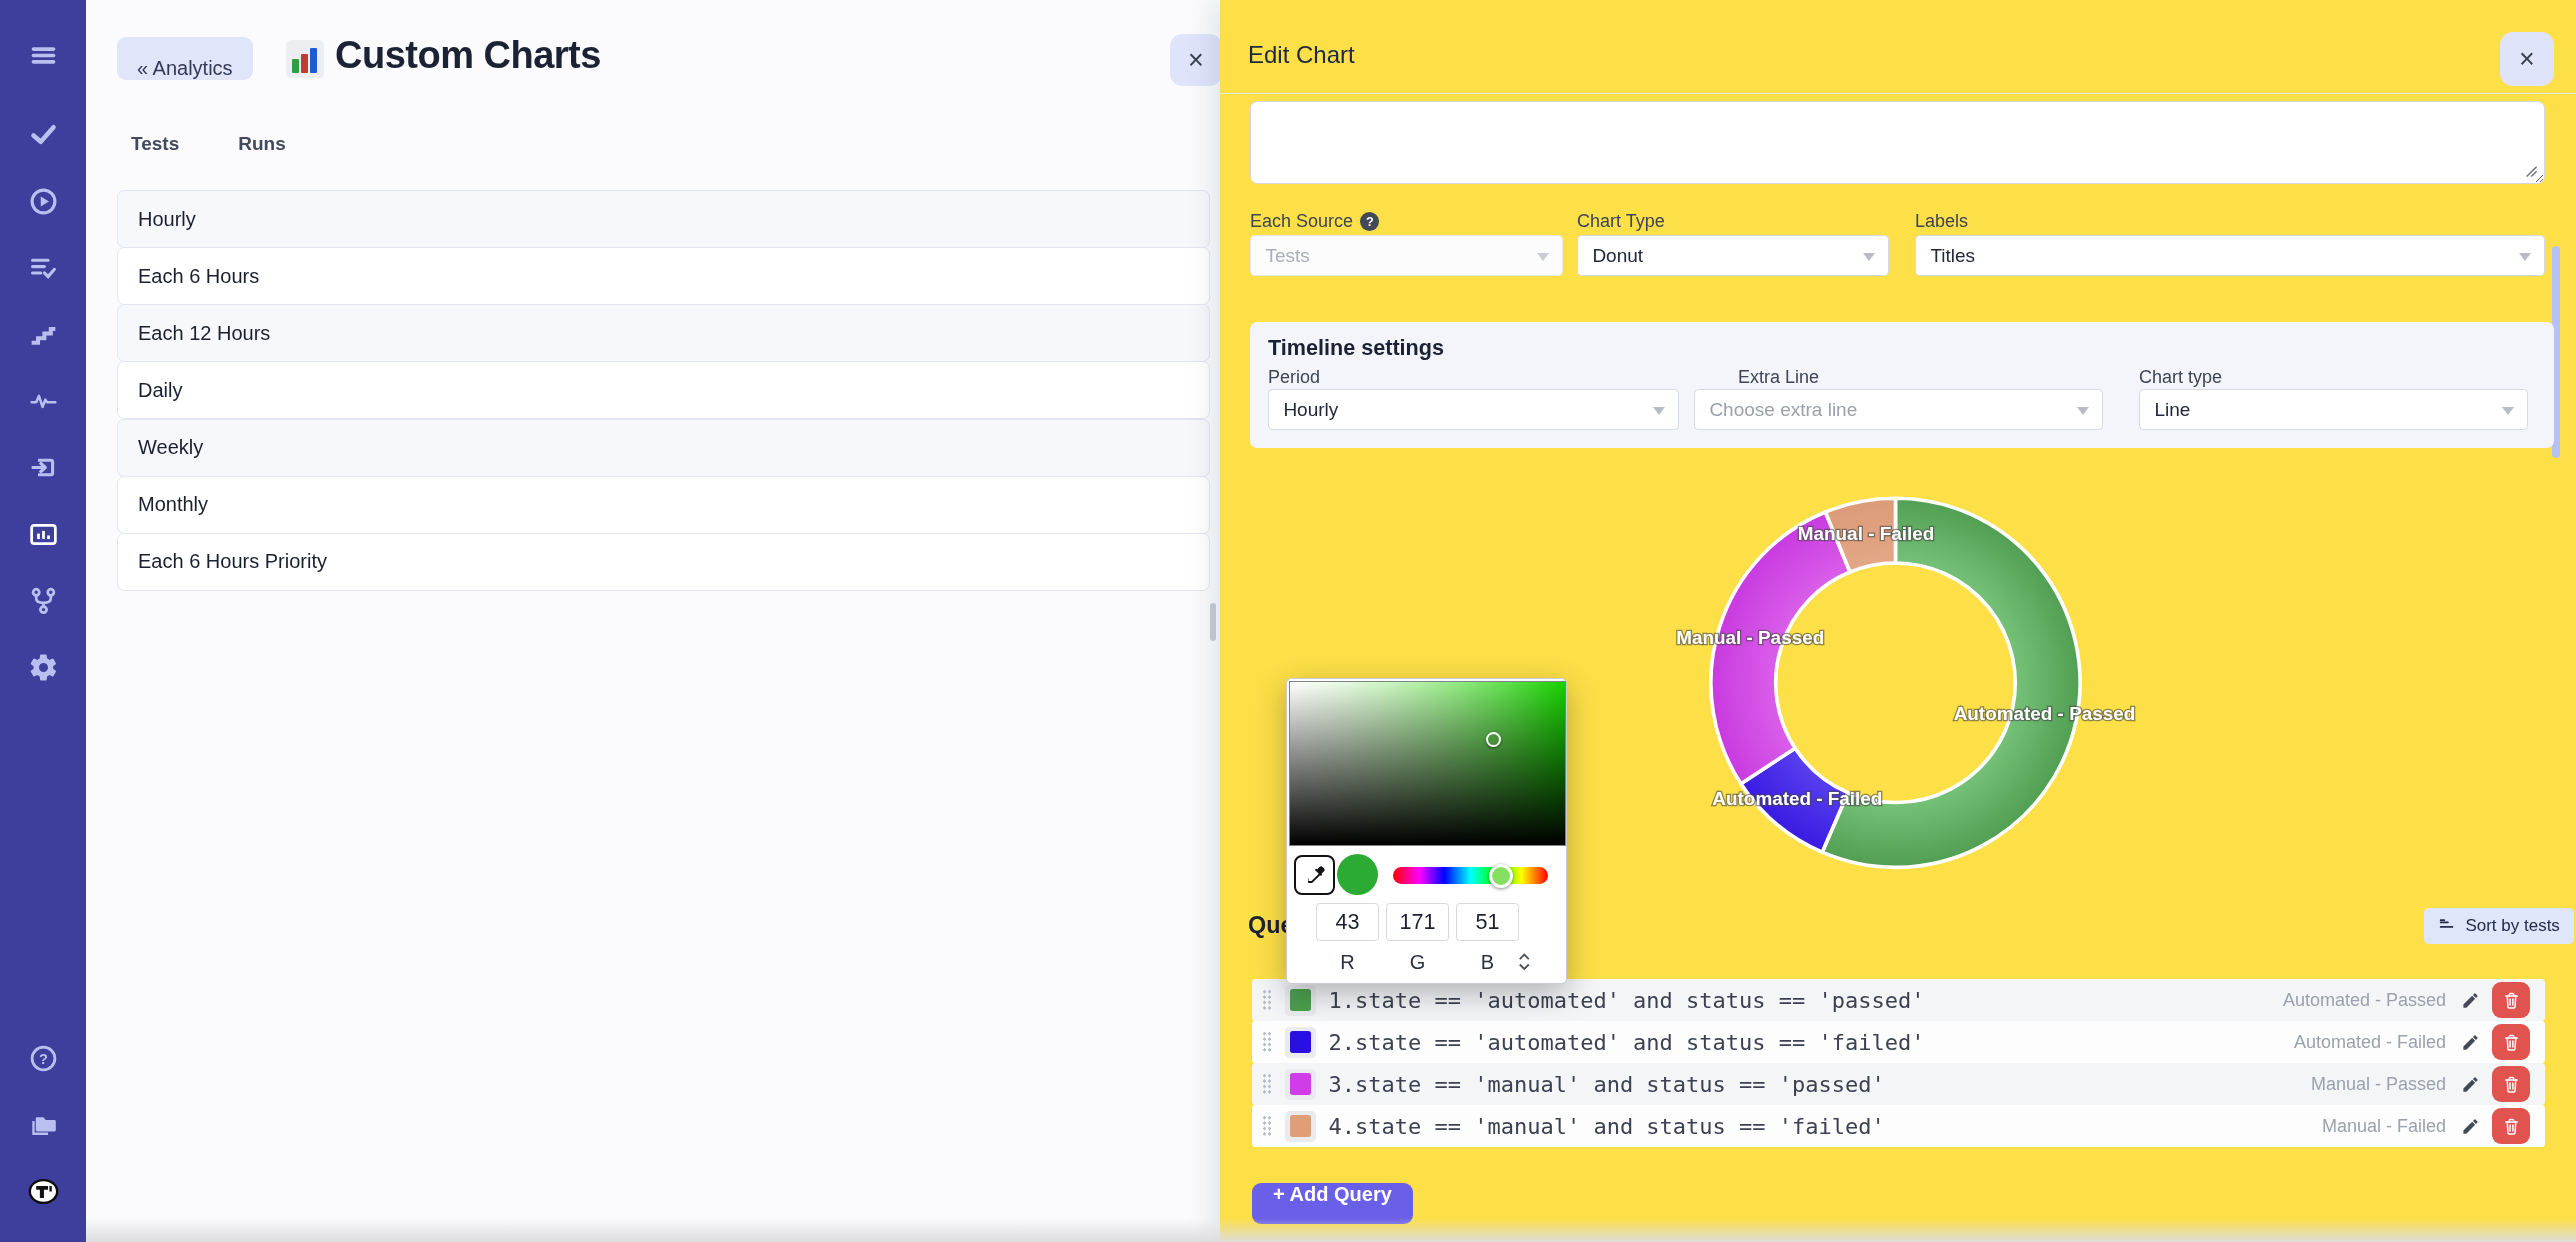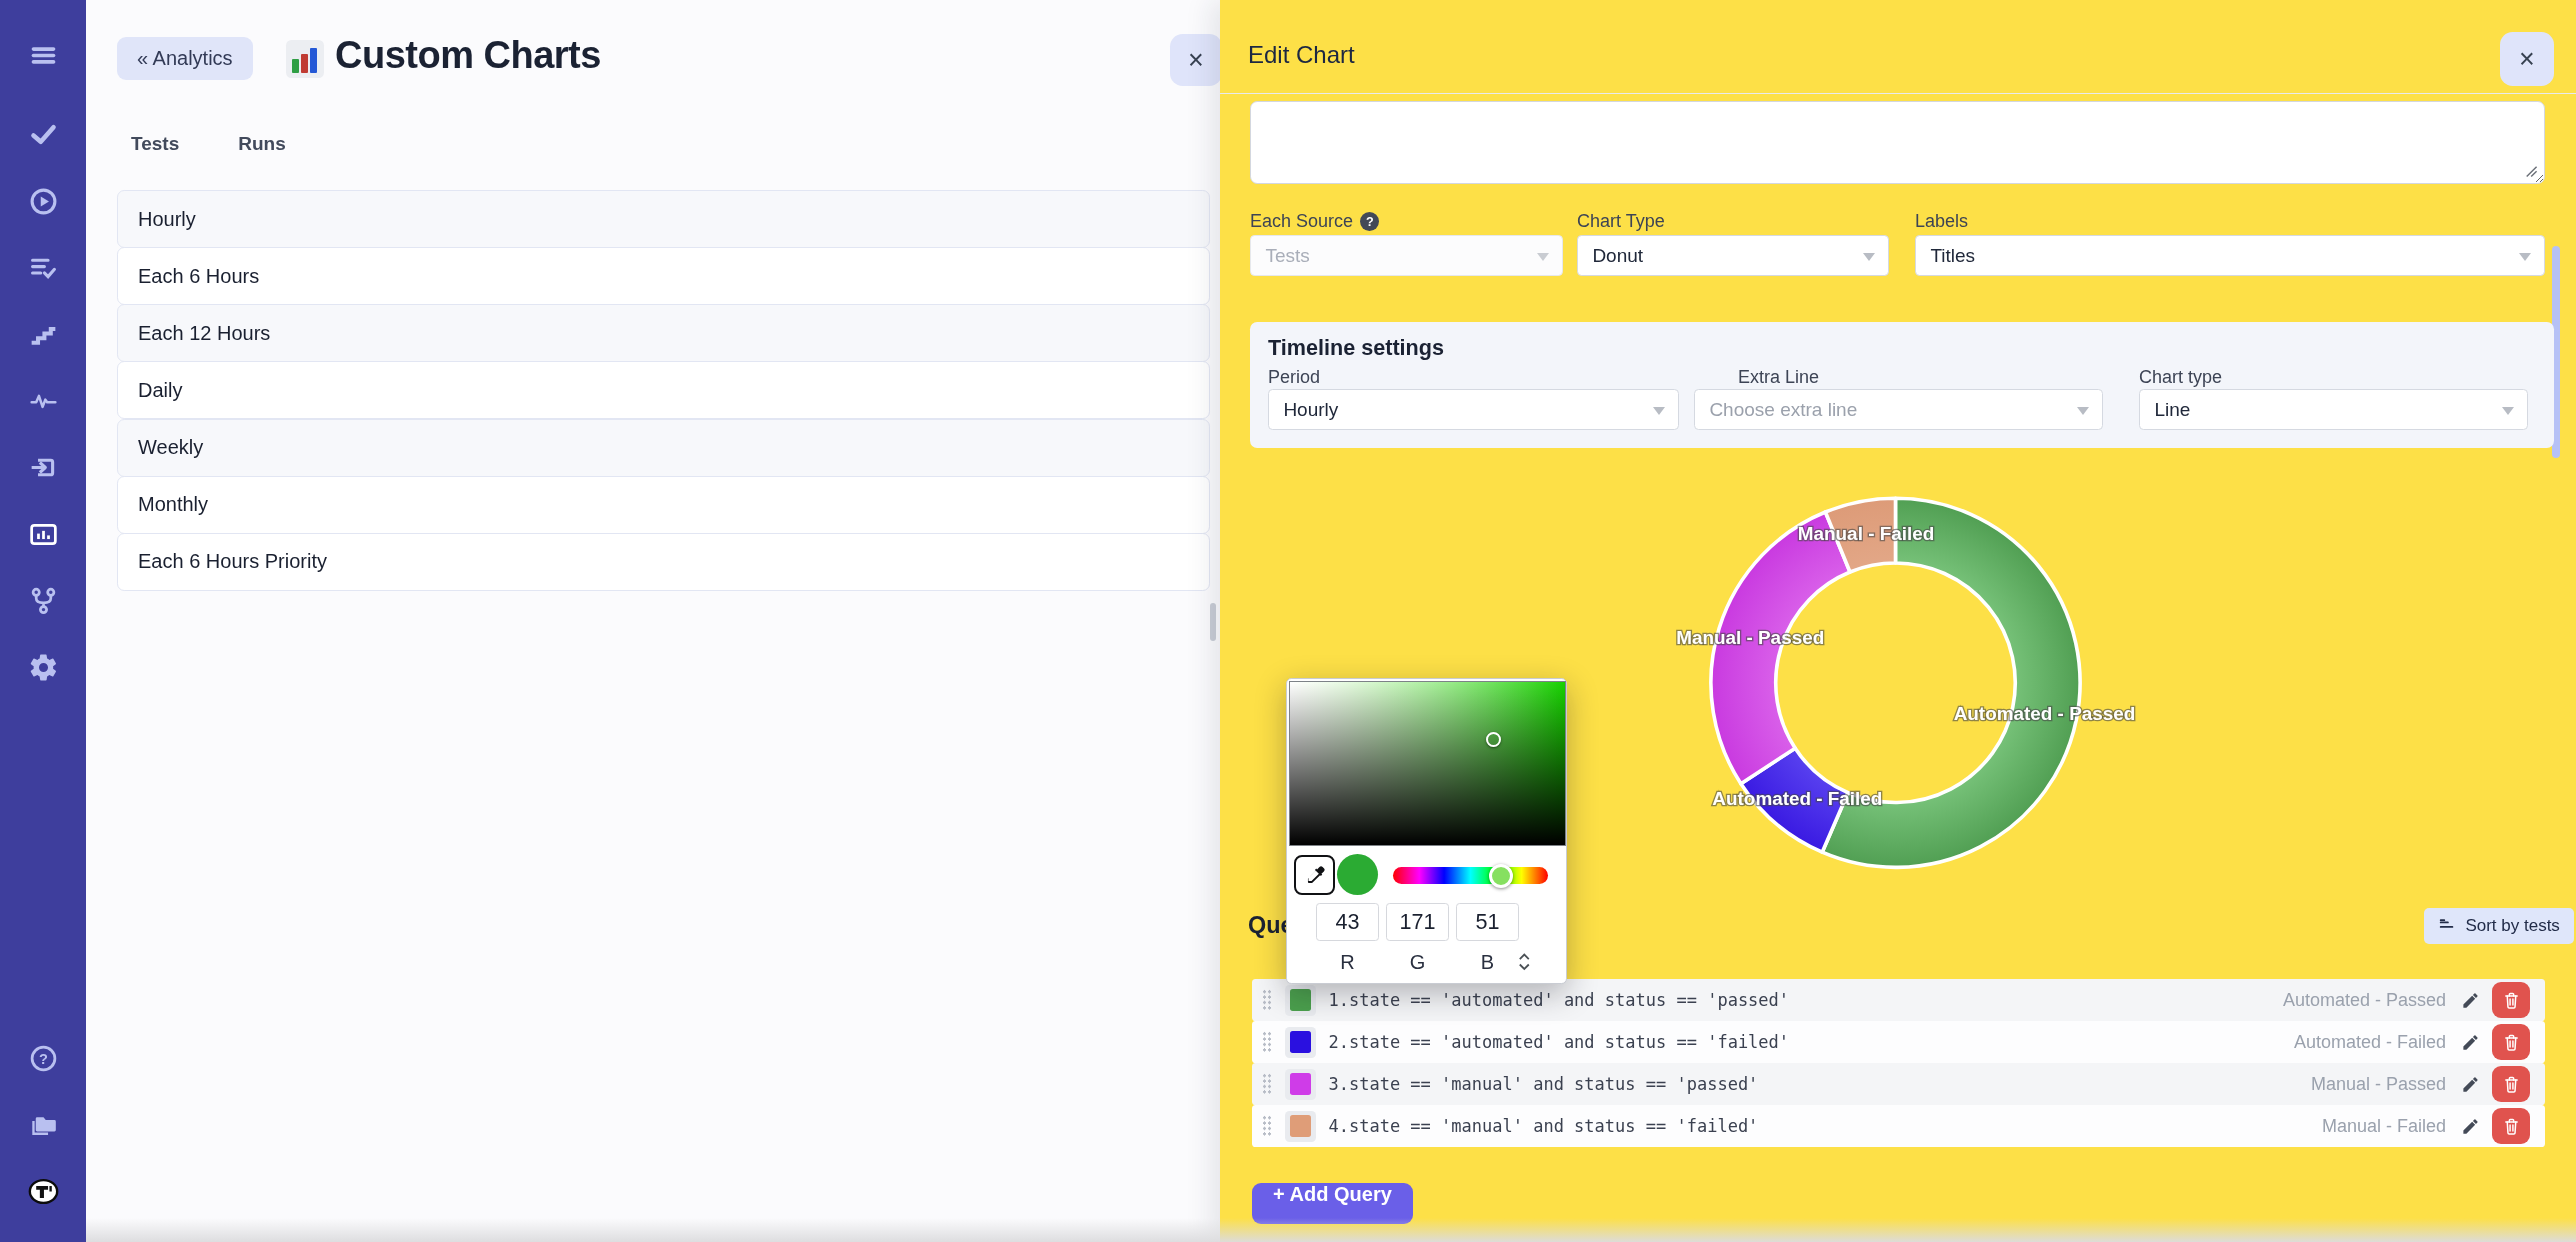--- a/index.html
+++ b/index.html
@@ -14,21 +14,21 @@
     color:#b9c0f0; margin-bottom:21.6px; cursor:pointer; }
   .sb-item.first { margin-top:33px; margin-bottom:34px; }
   .sb-item.active { color:#ffffff; }
   .sb-item svg { width:31px; height:31px; display:block; }
   .sb-spacer { flex:1; }
   .sb-bottom { display:flex; flex-direction:column; align-items:center; padding-bottom:7.2px; }
 
   
   .main-panel { position:absolute; left:86px; top:0; width:1137px; height:1243px; background:#fbfbfd; z-index:1; }
   .back-chip { position:absolute; left:31px; top:37px; height:43px; padding:0 20px;
-    background:#e0e5f9; border-radius:9px; display:flex; align-items:center; gap:9px;
+    background:#e0e5f9; border-radius:9px; display:flex; align-items:flex-end; gap:9px;
     font-size:20px; color:#323a56; cursor:pointer; }
   .title-icon { position:absolute; left:200px; top:40px; width:38px; height:38px;
     background:#eceef2; border-radius:5.4px; }
   .title-icon i { position:absolute; bottom:5.4px; border-radius:0.9px; }
   .page-title { position:absolute; left:249px; top:34px; font-size:38px; font-weight:800; color:#1b2233; letter-spacing:-0.5px; }
   .panel-close { position:absolute; left:1084px; top:34px; width:52px; height:52px; background:#dfe4fa;
     border-radius:12.6px; display:flex; align-items:center; justify-content:center;
     font-size:27px; color:#374151; cursor:pointer; }
   .tabs { position:absolute; left:45px; top:133px; display:flex; gap:59px; }
   .tab { font-size:19px; font-weight:600; color:#424a5c; cursor:pointer; }
@@ -103,21 +103,21 @@
     background:#dfe6fa; border-radius:5px; display:flex; align-items:center; gap:9px;
     font-size:17px; color:#222c49; cursor:pointer; z-index:3; }
   .query-list { position:absolute; left:31.5px; top:979px; width:1293px; z-index:3; }
   .query-row { height:42px; display:flex; align-items:center; background:#fdfdfe; border-radius:3.6px; }
   .query-row.alt { background:#f4f5f7; }
   .grip { width:10px; height:21.6px; margin-left:10.8px; flex:0 0 auto;
     background-image:radial-gradient(#b7bcc6 1.4px, transparent 1.6px); background-size:5px 5.4px; cursor:grab; }
   .swatch-chip { width:31px; height:31px; background:#e9ebef; border-radius:4.5px; margin-left:12.6px;
     display:flex; align-items:center; justify-content:center; flex:0 0 auto; cursor:pointer; }
   .swatch-chip i { display:block; width:21.6px; height:21.6px; border-radius:2.7px; }
-  .query-text { margin-left:12.6px; font-family:"DejaVu Sans Mono", monospace; font-size:17px; color:#3b4150; white-space:pre; }
+  .query-text { margin-left:12.6px; font-family:"DejaVu Sans Mono", monospace; font-size:22px; color:#3b4150; white-space:pre; }
   .query-status { margin-left:auto; font-size:18px; color:#9aa1ad; }
   .pencil-btn { margin-left:14.4px; cursor:pointer; display:flex; }
   .trash-btn { margin-left:12.6px; margin-right:14.4px; width:38px; height:36px; background:#e0534e; border:none;
     border-radius:9px; display:flex; align-items:center; justify-content:center; cursor:pointer; }
   .add-query-btn { position:absolute; left:31.5px; top:1183px; height:41px; padding:0 21.6px;
     background:#6a5fe8; color:#fff; font-size:20px; font-weight:600; border:none; border-radius:9px;
     display:flex; gap:7.2px; cursor:pointer; font-family:"Liberation Sans",sans-serif; }
   .bottom-fade { position:absolute; left:86px; top:1218px; width:2490px; height:25px;
     background:linear-gradient(to bottom, rgba(220,220,222,0), #dcdcde); z-index:7; }
 </style>

